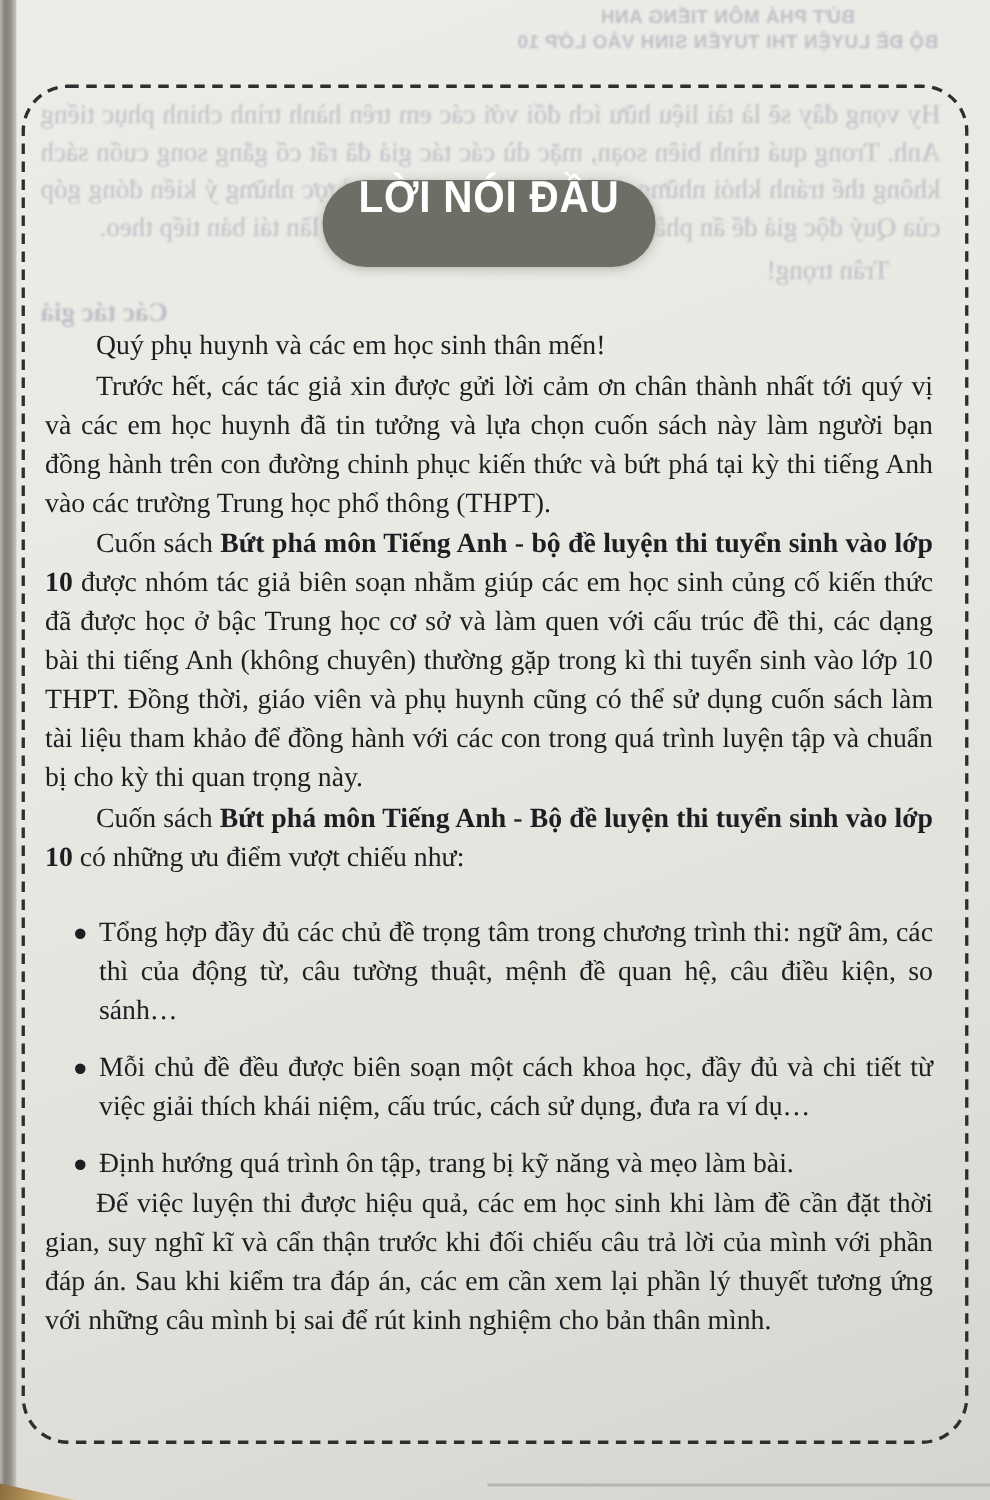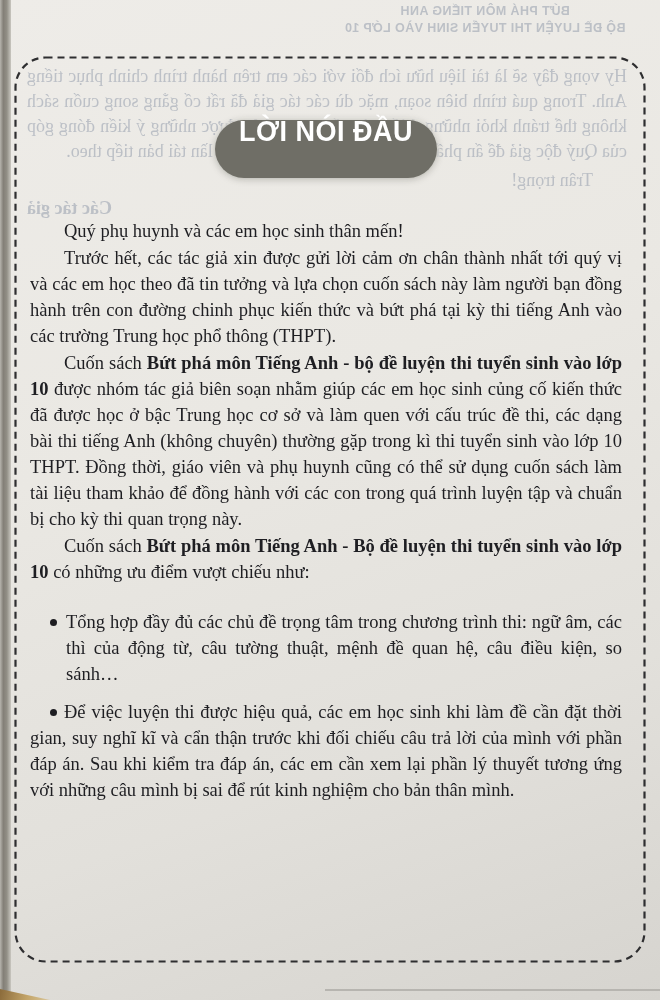--- a/index.html
+++ b/index.html
@@ -92,29 +92,30 @@
   </svg>
 
   <div class="content">
 
     <div class="banner">
       <span class="banner-title">LỜI NÓI ĐẦU</span>
     </div>
 
     <p class="salutation">Quý phụ huynh và các em học sinh thân mến!</p>
 
-    <p><span>Trước hết, các tác giả xin được gửi lời cảm ơn chân thành nhất tới quý vị và các em học theo đã tin tưởng và lựa chọn cuốn sách này làm người bạn đồng hành trên con đường chinh phục kiến thức và bứt phá tại kỳ thi tiếng Anh vào các trường Trung học phổ thông (THPT).</span></p>
+    <p><span>Trước hết, các tác giả xin được gửi lời cảm ơn chân thành nhất tới quý vị và các em học huynh đã tin tưởng và lựa chọn cuốn sách này làm người bạn đồng hành trên con đường chinh phục kiến thức và bứt phá tại kỳ thi tiếng Anh vào các trường Trung học phổ thông (THPT).</span></p>
 
     <p><span>Cuốn sách </span><b>Bứt phá môn Tiếng Anh - bộ đề luyện thi tuyển sinh vào lớp 10</b><span> được nhóm tác giả biên soạn nhằm giúp các em học sinh củng cố kiến thức đã được học ở bậc Trung học cơ sở và làm quen với cấu trúc đề thi, các dạng bài thi tiếng Anh (không chuyên) thường gặp trong kì thi tuyển sinh vào lớp 10 THPT. Đồng thời, giáo viên và phụ huynh cũng có thể sử dụng cuốn sách làm tài liệu tham khảo để đồng hành với các con trong quá trình luyện tập và chuẩn bị cho kỳ thi quan trọng này.</span></p>
 
     <p><span>Cuốn sách </span><b>Bứt phá môn Tiếng Anh - Bộ đề luyện thi tuyển sinh vào lớp 10</b><span> có những ưu điểm vượt chiếu như:</span></p>
 
     <ul>
       <li><span class="bullet-dot"></span><span>Tổng hợp đầy đủ các chủ đề trọng tâm trong chương trình thi: ngữ âm, các thì của động từ, câu tường thuật, mệnh đề quan hệ, câu điều kiện, so sánh…</span></li>
-      <li><span class="bullet-dot"></span></li>
+      <li><span class="bullet-dot"></span><span>Mỗi chủ đề đều được biên soạn một cách khoa học, đầy đủ và chi tiết từ việc giải thích khái niệm, cấu trúc, cách sử dụng, đưa ra ví dụ…</span></li>
+      <li><span class="bullet-dot"></span><span>Định hướng quá trình ôn tập, trang bị kỹ năng và mẹo làm bài.</span></li>
     </ul>
 
     <p><span>Để việc luyện thi được hiệu quả, các em học sinh khi làm đề cần đặt thời gian, suy nghĩ kĩ và cẩn thận trước khi đối chiếu câu trả lời của mình với phần đáp án. Sau khi kiểm tra đáp án, các em cần xem lại phần lý thuyết tương ứng với những câu mình bị sai để rút kinh nghiệm cho bản thân mình.</span></p>
 
   </div>
 
   <div class="bottom-edge-line"></div>
   <div class="corner-sliver"></div>
 
 </div>

